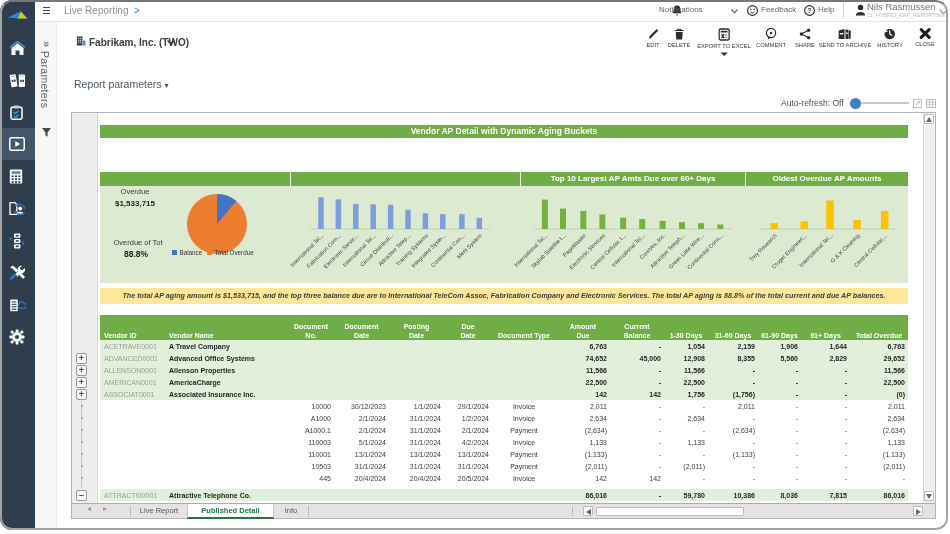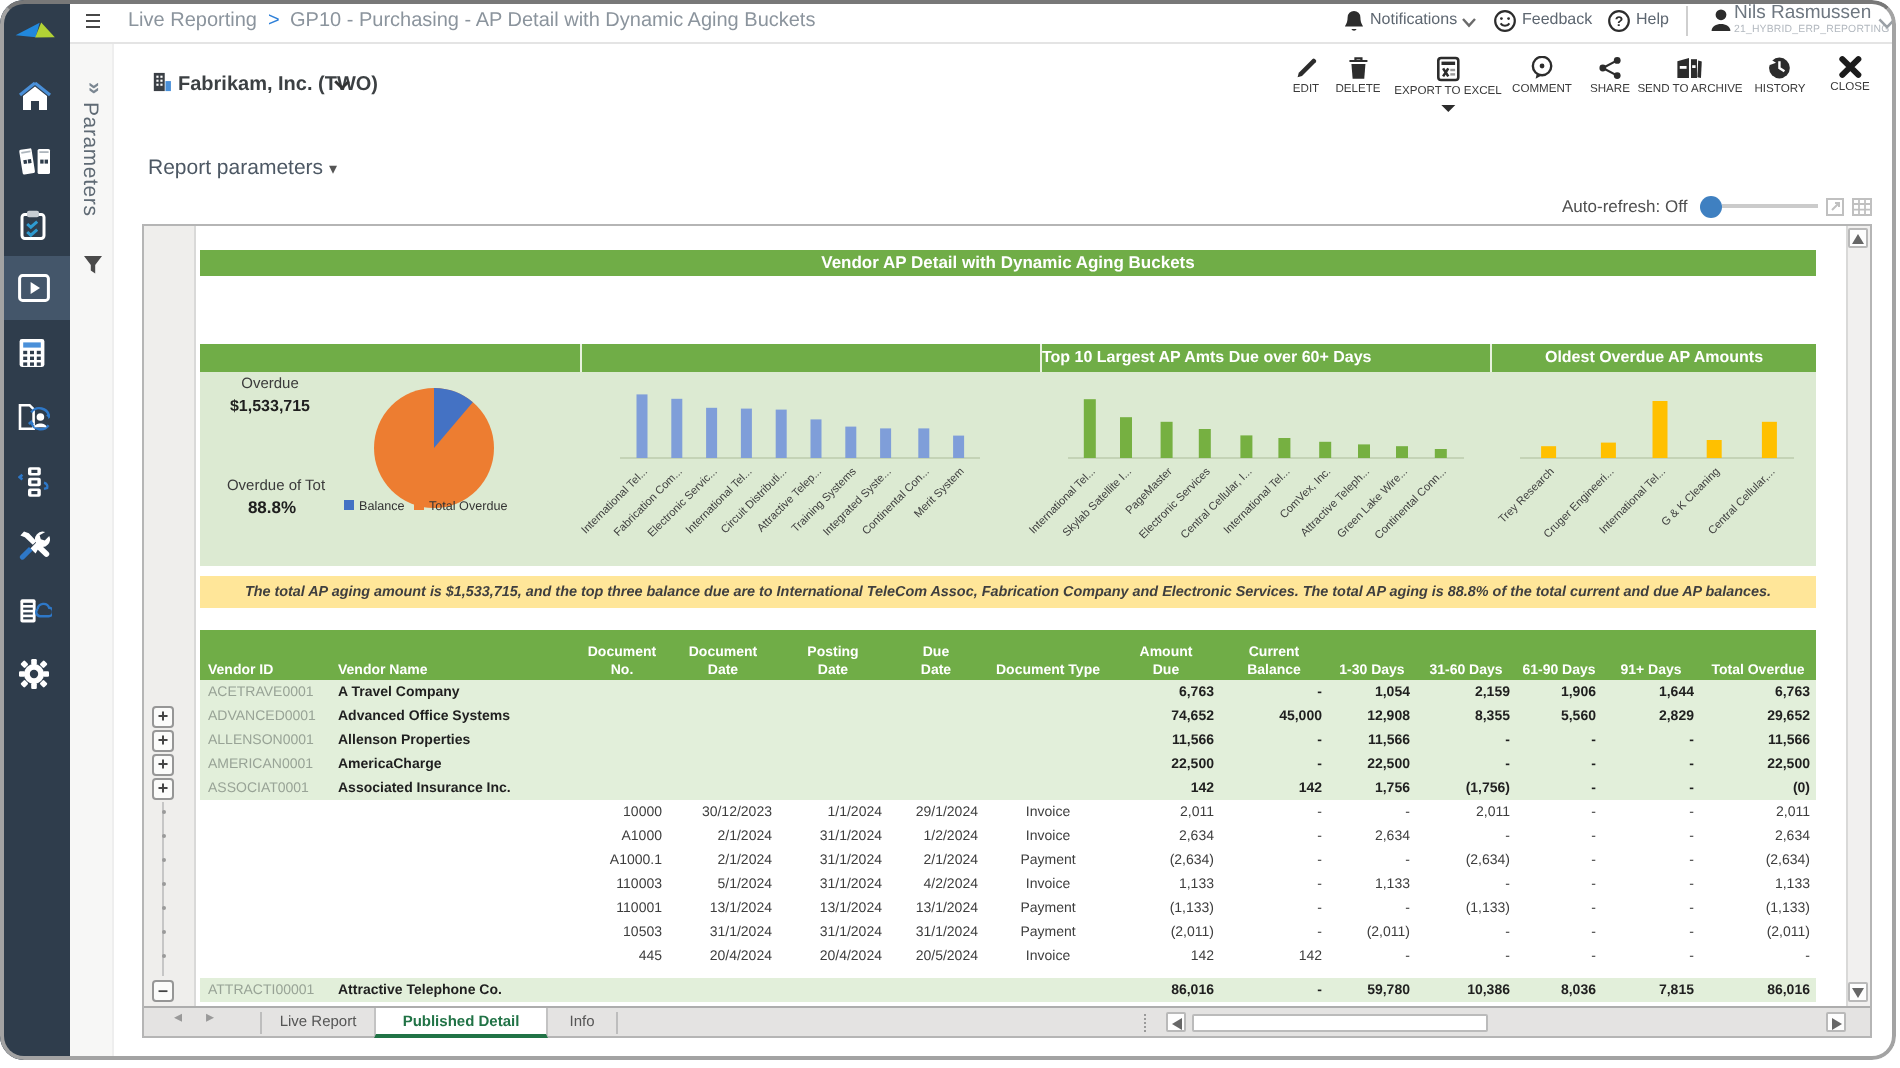--- a/index.html
+++ b/index.html
@@ -152,26 +152,25 @@
       </svg>
 </div>
 <div id="topbar">
  <div class="abs" style="left:8px;top:6.5px;width:7px;height:9px">
    <div style="height:1.3px;background:#474747;margin-bottom:1.8px"></div>
         <div style="height:1.3px;background:#474747;margin-bottom:1.8px"></div>
         <div style="height:1.3px;background:#474747"></div>
  </div>
  <span class="crumb" style="left:29px">Live Reporting</span>
  <span class="crumb" style="left:99px;color:#2f80d8">&gt;</span>
- <span class="crumb" style="left:110px">GP10 - Purchasing - AP Detail with Dynamic Aging Buckets</span>
 <svg class="abs" style="left:637px;top:5px" width="10" height="12" viewBox="0 0 10 12">
         <path d="M5,0.5 a3.2,3.2 0 0 1 3.2,3.2 c0,3 1.3,3.8 1.3,4.6 H0.5 c0,-0.8 1.3,-1.6 1.3,-4.6 A3.2,3.2 0 0 1 5,0.5 Z" fill="#2c2c2c"></path>
         <path d="M3.7,9.5 a1.4,1.4 0 0 0 2.6,0 Z" fill="#2c2c2c"></path>
       </svg>
-<span class="tbr" style="left:650px">Notifications</span>
+<span class="tbr" style="left:624px">Notifications</span>
 <svg class="abs" style="left:696px;top:9px" width="7" height="5" viewBox="0 0 7 5">
         <path d="M0.5,0.5 L3.5,3.8 L6.5,0.5" stroke="#6b6b6b" stroke-width="1.2" fill="none"></path>
       </svg>
 <svg class="abs" style="left:712px;top:5px" width="11" height="11" viewBox="0 0 11 11">
         <circle cx="5.5" cy="5.5" r="4.9" fill="none" stroke="#2c2c2c" stroke-width="1.1"></circle>
         <circle cx="3.7" cy="4.3" r="0.7" fill="#2c2c2c"></circle>
         <circle cx="7.3" cy="4.3" r="0.7" fill="#2c2c2c"></circle>
         <path d="M3.3,6.7 a2.6,2.6 0 0 0 4.4,0" stroke="#2c2c2c" stroke-width="1" fill="none"></path>
       </svg>
 <span class="tbr" style="left:726px">Feedback</span>
@@ -298,21 +297,21 @@
 <div class="dot" style="top:328px"></div>
 <div class="dot" style="top:340px"></div>
 <div class="dot" style="top:352px"></div>
 <div class="dot" style="top:364px"></div>
    <div class="pm" style="top:377px">–</div>
  </div>
  <div id="sheetright" style="position:absolute;left:26px;top:0;width:826px;height:390px;background:#fff"></div>
  <div style="position:absolute;left:28px;top:0;width:791px;height:390px">
 <div style="position:absolute;left:0;top:12px;width:808px;height:13px;background:#70ad47;color:#fff;font-weight:bold;font-size:8.5px;text-align:center;line-height:13.5px">Vendor AP Detail with Dynamic Aging Buckets</div>
 <div style="position:absolute;left:0;top:59px;width:808px;height:14px;background:#70ad47;color:#fff;font-weight:bold;font-size:8px;line-height:14px">
-<span style="position:absolute;left:421px;width:224px;">Top 10 Largest AP Amts Due over 60+ Days</span>
+<span style="position:absolute;left:421px;width:224px;text-align:center">Top 10 Largest AP Amts Due over 60+ Days</span>
 <span style="position:absolute;left:646px;width:162px;text-align:center">Oldest Overdue AP Amounts</span>
 <div style="position:absolute;left:190px;top:0;width:1px;height:14px;background:#e8f2df"></div>
 <div style="position:absolute;left:420px;top:0;width:1px;height:14px;background:#e8f2df"></div>
 <div style="position:absolute;left:645px;top:0;width:1px;height:14px;background:#e8f2df"></div>
 </div>
 <svg width="808" height="97" style="position:absolute;left:0;top:73px">
 <rect x="0" y="0" width="808" height="97" fill="#dcead2"></rect>
 <circle cx="117" cy="38" r="30" fill="#ed7d31"></circle>
 <path d="M117,38 L117.0,8.0 A30,30 0 0 1 136.4,15.1 Z" fill="#4472c4"></path>
 <text x="35" y="8" font-size="7.5" fill="#3b3b3b" text-anchor="middle">Overdue</text>

